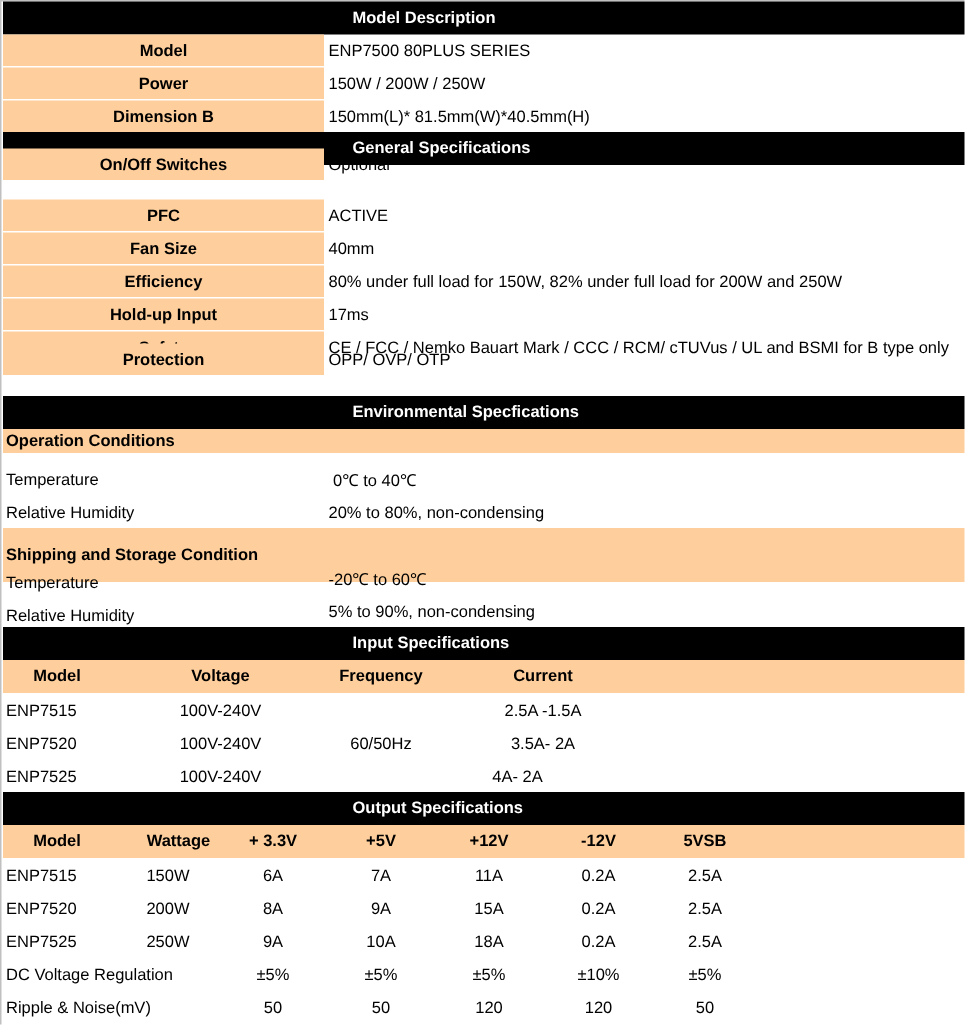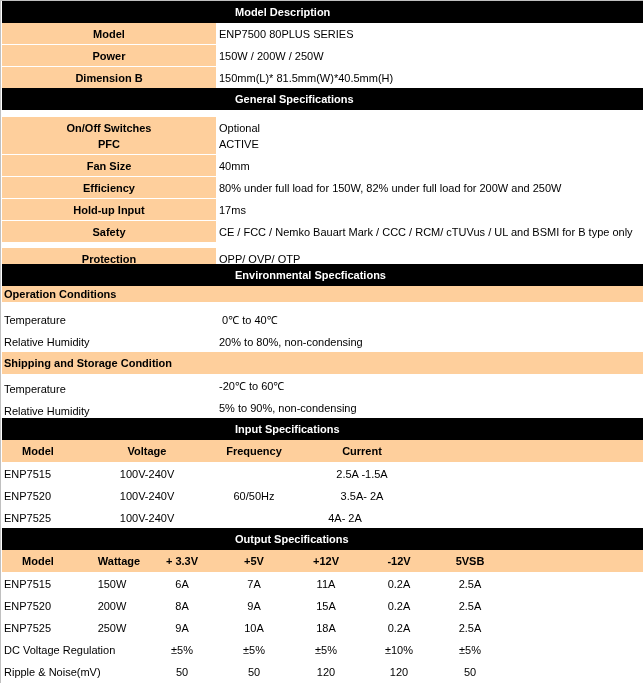--- a/index.html
+++ b/index.html
@@ -38,21 +38,21 @@
     <span class="val">150W / 200W / 250W</span>
   </div>
   <div class="row" style="top:66px;">
     <div class="lbl">Dimension B</div>
     <span class="val">150mm(L)* 81.5mm(W)*40.5mm(H)</span>
   </div>
 
   <div class="row hdr" style="top:87px;height:22px;">
     <span class="title">General Specifications</span>
   </div>
-  <div class="row" style="top:116px;">
+  <div class="row" style="top:98px;">
     <div class="lbl">On/Off Switches</div>
     <span class="val">Optional</span>
   </div>
   <div class="row" style="top:132px;">
     <div class="lbl">PFC</div>
     <span class="val">ACTIVE</span>
   </div>
   <div class="row" style="top:154px;">
     <div class="lbl">Fan Size</div>
     <span class="val">40mm</span>
@@ -62,40 +62,40 @@
     <span class="val">80% under full load for 150W, 82% under full load for 200W and 250W</span>
   </div>
   <div class="row" style="top:198px;">
     <div class="lbl">Hold-up Input</div>
     <span class="val">17ms</span>
   </div>
   <div class="row" style="top:220px;">
     <div class="lbl">Safety</div>
     <span class="val">CE / FCC / Nemko Bauart Mark / CCC / RCM/ cTUVus /  UL and BSMI  for B type only</span>
   </div>
-  <div class="row" style="top:247px;padding-left:24px;">
+  <div class="row" style="top:228px;padding-left:24px;">
     <div class="lbl">Protection</div>
     <span class="val">OPP/ OVP/ OTP</span>
   </div>
 
   <div class="row hdr" style="top:263px;height:22px;">
     <span class="title">Environmental Specfications</span>
   </div>
   <div class="row sec" style="top:285px;height:16px;">
     <span>Operation Conditions</span>
   </div>
   <div class="row" style="top:308px;">
     <span class="env-l">Temperature</span>
     <span class="env-v" style="white-space:pre;"> 0℃ to 40℃</span>
   </div>
   <div class="row" style="top:330px;">
     <span class="env-l" style="top:5px;">Relative Humidity</span>
     <span class="env-v">20% to 80%, non-condensing</span>
   </div>
-  <div class="row sec" style="top:351px;height:22px;">
+  <div class="row sec" style="top:351px;height:36px;">
     <span>Shipping and Storage Condition</span>
   </div>
   <div class="row" style="top:374px;">
     <span class="env-l" style="top:8px;">Temperature</span>
     <span class="env-v">-20℃ to 60℃</span>
   </div>
   <div class="row" style="top:396px;">
     <span class="env-l" style="top:8px;">Relative Humidity</span>
     <span class="env-v">5% to 90%, non-condensing</span>
   </div>

